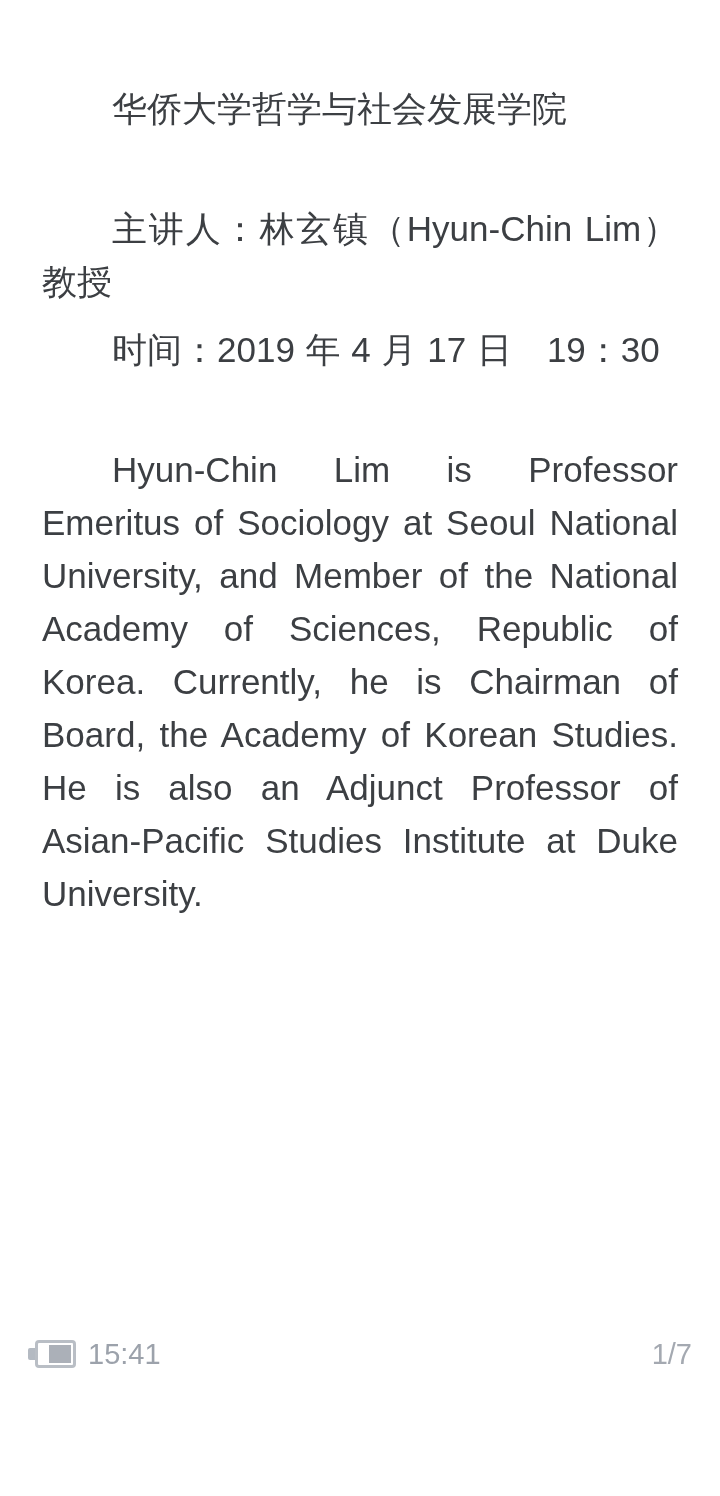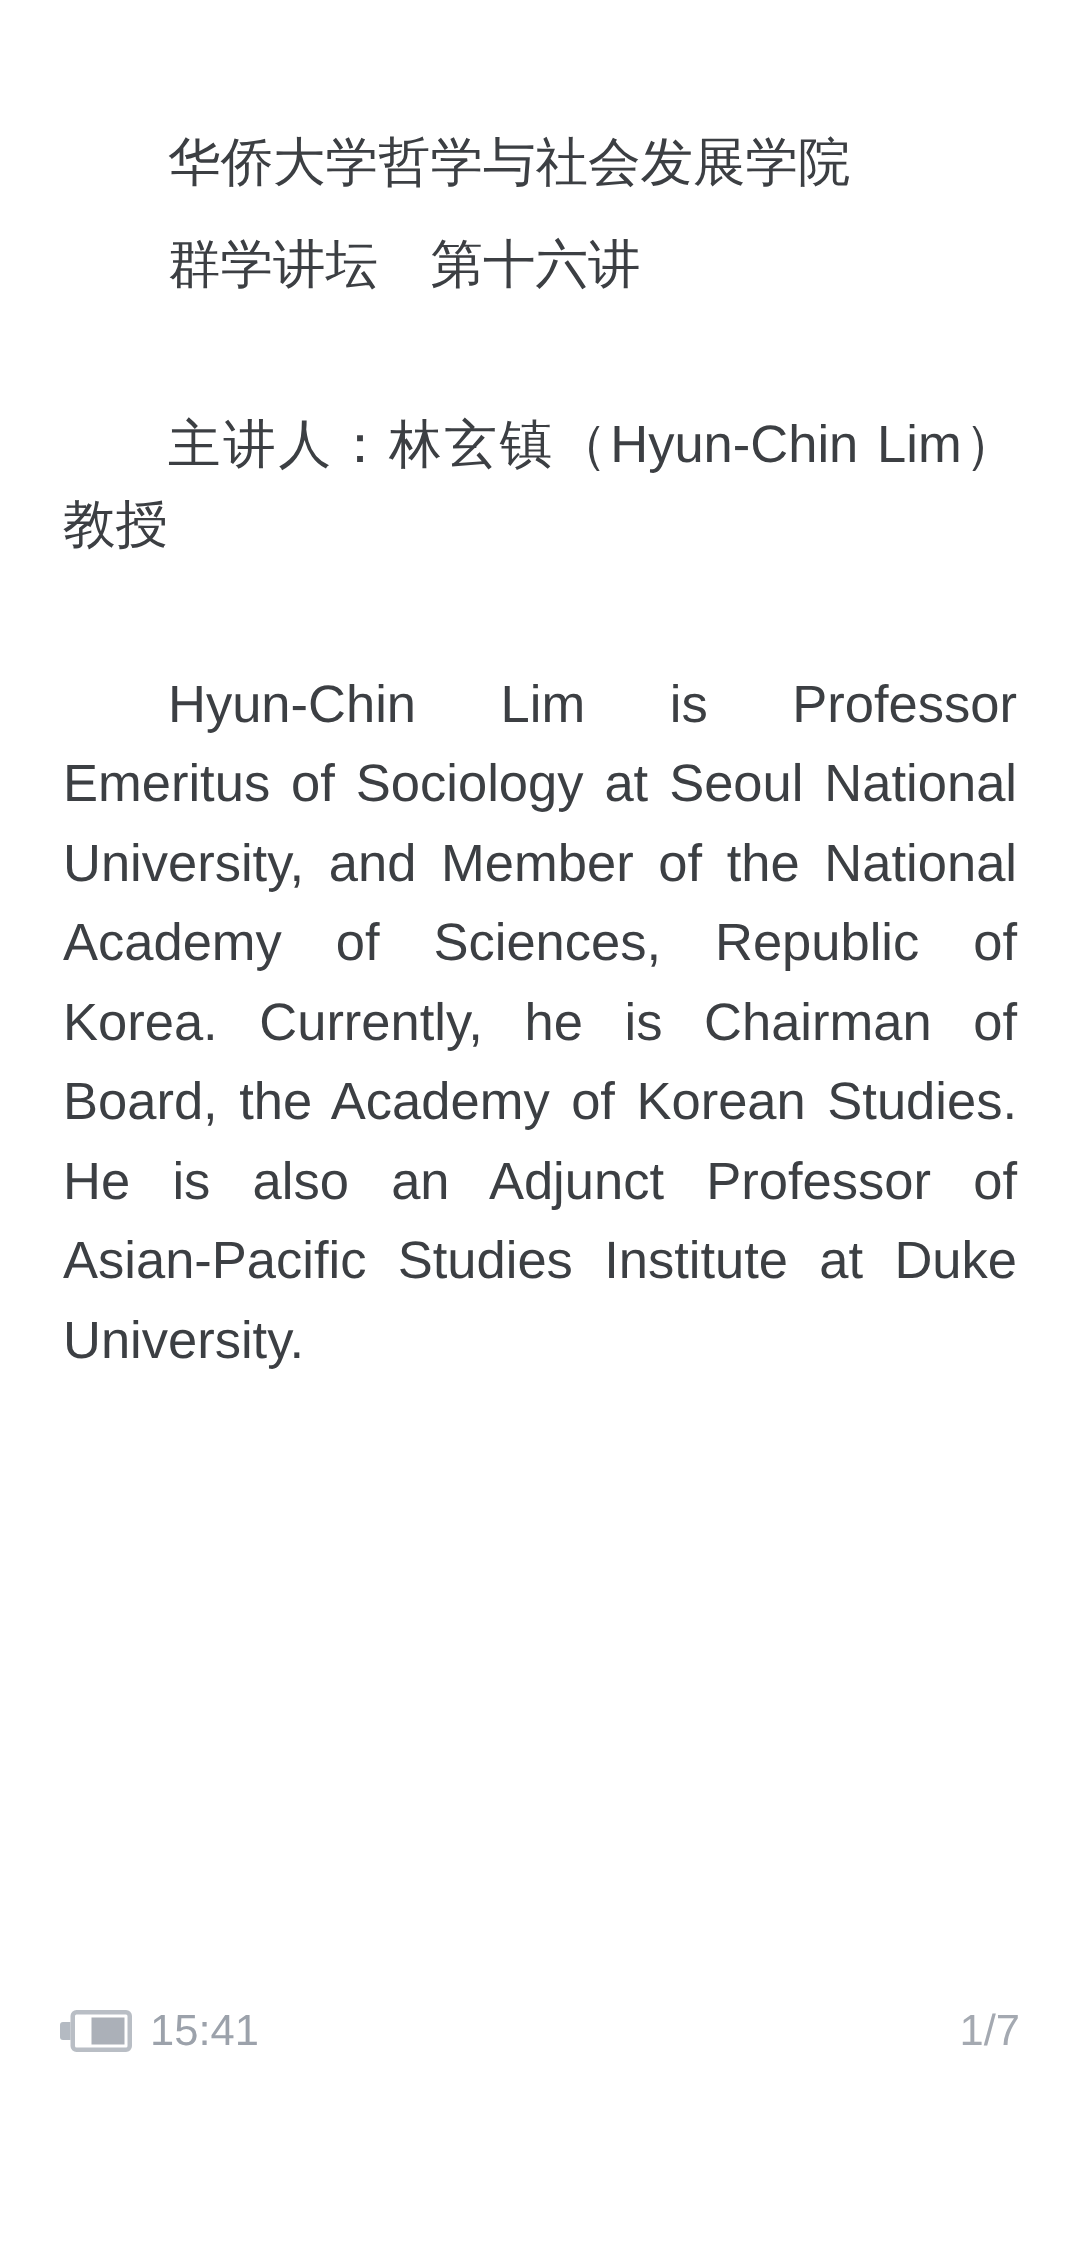--- a/index.html
+++ b/index.html
@@ -27,21 +27,21 @@
     text-indent: 70px;
     margin: 0 0 15px 0;
     font-weight: 400;
     word-spacing: 1px;
   }
   .blank-line { height: 52px; }
   .status-bar {
     position: absolute;
     left: 0; right: 0; bottom: 22px;
     height: 40px;
-    padding: 0 40px;
+    padding: 0 28px;
     display: flex;
     align-items: center;
     justify-content: space-between;
     color: #9ca2ab;
     font-size: 29px;
   }
   .status-left { display: flex; align-items: center; gap: 12px; }
   .battery { position: relative; width: 48px; height: 28px; display: inline-block; }
   .battery-nub {
     position: absolute; left: 0; top: 8px;
@@ -64,23 +64,23 @@
   .clock-time { color: #9ca2ab; }
   .page-indicator { color: #a4a9b1; }
 </style>
 </head>
 <body>
 
 <div class="screen">
 
   <div class="doc-page">
     <p>华侨大学哲学与社会发展学院</p>
-    <p>群学讲坛　第十六讲</p>
     <div class="blank-line"></div>
     <p>主讲人：林玄镇（Hyun-Chin Lim）教授</p>
+    <p>时间：2019 年 4 月 17 日　19：30</p>
     <div class="blank-line"></div>
     <p>Hyun-Chin Lim is Professor Emeritus of Sociology at Seoul National University, and Member of the National Academy of Sciences, Republic of Korea. Currently, he is Chairman of Board, the Academy of Korean Studies. He is also an Adjunct Professor of Asian-Pacific Studies Institute at Duke University.</p>
   </div>
 
   <div class="status-bar">
     <div class="status-left">
       <span class="battery">
         <span class="battery-nub"></span>
         <span class="battery-body">
           <span class="battery-fill" id="battery-fill" style="width: 22px;"></span>

